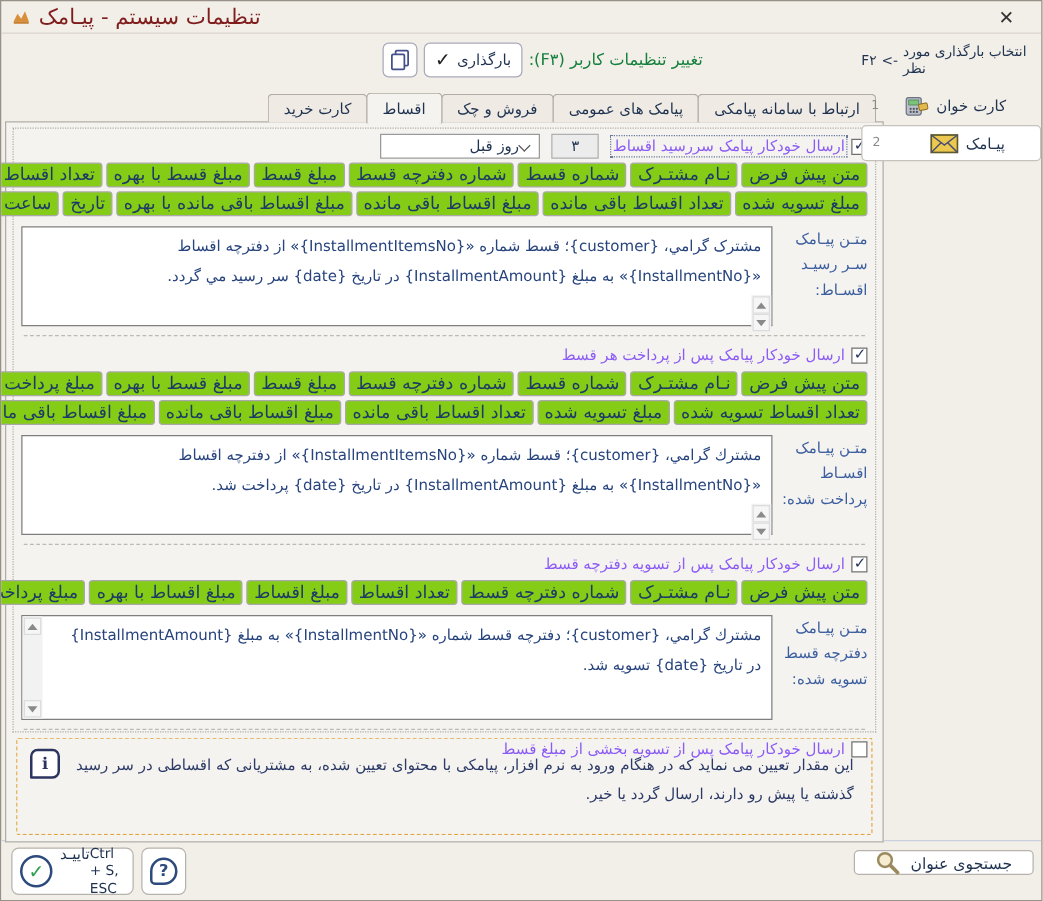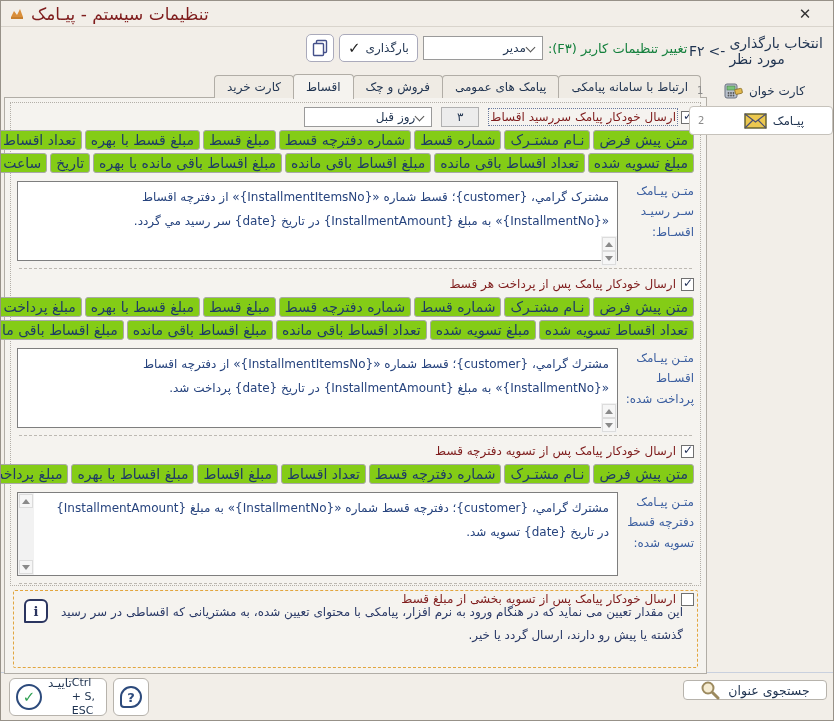--- a/index.html
+++ b/index.html
@@ -28,42 +28,42 @@
     direction:rtl; padding:0 6px; color:#1f3350; }
   .combo .val { flex:1; text-align:right; }
   .combo .arrow { width:10px; height:10px; position:relative; }
   .combo .arrow::after { content:''; position:absolute; left:1px; top:1px; width:6px; height:6px;
     border-left:1px solid #555; border-bottom:1px solid #555; transform:rotate(-45deg); }
   .user-combo { width:120px; }
   .user-label { direction:rtl; font-size:13px; color:#15803d; }
   
   .sidebar { position:absolute; right:0; top:28px; width:144px; z-index:6; }
   .side-hint { display:flex; justify-content:flex-start; align-items:center; gap:4px;
-    padding:6px 6px 10px 0; font-size:14px; color:#1f3350; }
+    padding:6px 6px 10px 0; font-size:11px; color:#1f3350; }
   .side-item { height:27px; display:flex; align-items:center; padding:0 0 0 8px; }
   .side-num { font-size:10px; color:#8a8a8a; width:10px; }
   .side-main { margin-left:auto; margin-right:28px; display:flex; align-items:center; gap:6px; }
   .side-item.selected { background:#fff; border:1px solid #c6c2bb; border-radius:4px;
     height:29px; margin-top:2px; }
   
   .tabs { position:absolute; top:73px; right:132px; display:flex; direction:rtl; z-index:2; }
   .tab { background:#efebe4; border:1px solid #b1ada6; border-bottom:none; height:23px;
     line-height:22px; padding:0 12px; border-radius:4px 4px 0 0; margin-left:-1px;
     font-size:12px; color:#1f3350; position:relative; top:1px; }
   .tab.active { background:#f5f3ef; height:25px; line-height:24px; top:0; z-index:3; }
   
   .panel { position:absolute; left:3px; top:96px; width:703px; height:577px;
     background:#f5f3ef; border:1px solid #b1ada6; z-index:1; }
   .groupbox { position:absolute; left:5px; right:5px; top:4px; height:484px;
     border:1px dotted #b3afa8; padding:4px 6px; direction:rtl; }
   .cbrow { display:flex; direction:rtl; align-items:center; gap:5px; height:20px; }
   .cb { width:13px; height:13px; background:#fff; border:1px solid #707070; position:relative; flex:0 0 13px; }
   .cb.on::after { content:'✓'; position:absolute; top:-3px; right:0px; font-size:12px;
     font-weight:bold; color:#1d2c54; }
-  .cblabel { color:#7f1d1d; font-size:12px; }
+  .cblabel { color:#8b5cf6; font-size:12px; }
   .focus-dotted { outline:1px dotted #6b7b9e; outline-offset:1px; }
   .numbox { width:38px; height:20px; background:#ececec; border:1px solid #b0b0b0;
     display:flex; align-items:center; justify-content:center; color:#1f3350; margin-right:6px; }
   .days-combo { width:128px; height:20px; margin-right:4px; }
   .btnrow { display:flex; direction:rtl; gap:3px; margin-top:3px; flex-wrap:nowrap; }
   .btn { height:20px; background:#84cc16; border:1px solid #a9a9a9; border-radius:3px;
     font-family:"DejaVu Sans", sans-serif; font-size:14px; color:#1e3a66;
     padding:0 5px; white-space:nowrap; }
   .msgblock { display:flex; direction:rtl; gap:6px; margin-top:8px; }
   .msglabel { width:70px; color:#3c5fa0; font-size:12px; text-align:right; line-height:1.7; }
@@ -125,24 +125,20 @@
   <span class="icon-btn">
     <svg width="16" height="18" viewBox="0 0 16 18">
       <rect x="4.5" y="1.5" width="10" height="12" rx="1" fill="#fff" stroke="#44508a" stroke-width="1.4"></rect>
       <rect x="1.5" y="4.5" width="10" height="12" rx="1" fill="#fff" stroke="#44508a" stroke-width="1.4"></rect>
     </svg>
   </span>
   <span class="load-btn">
     <span>بارگذاری</span>
     <span class="load-check">✓</span>
   </span>
-  <span class="combo user-combo">
-    <span class="arrow"></span>
-    <span class="val">مدیر</span>
-  </span>
   <span class="user-label">تغییر تنظیمات کاربر (F۳):</span>
 </div>
 
 <div class="sidebar">
   <div class="side-hint">
     <span>F۲</span>
     <span>&lt;-</span>
     <span>انتخاب بارگذاری مورد نظر</span>
   </div>
   <div class="side-item">

